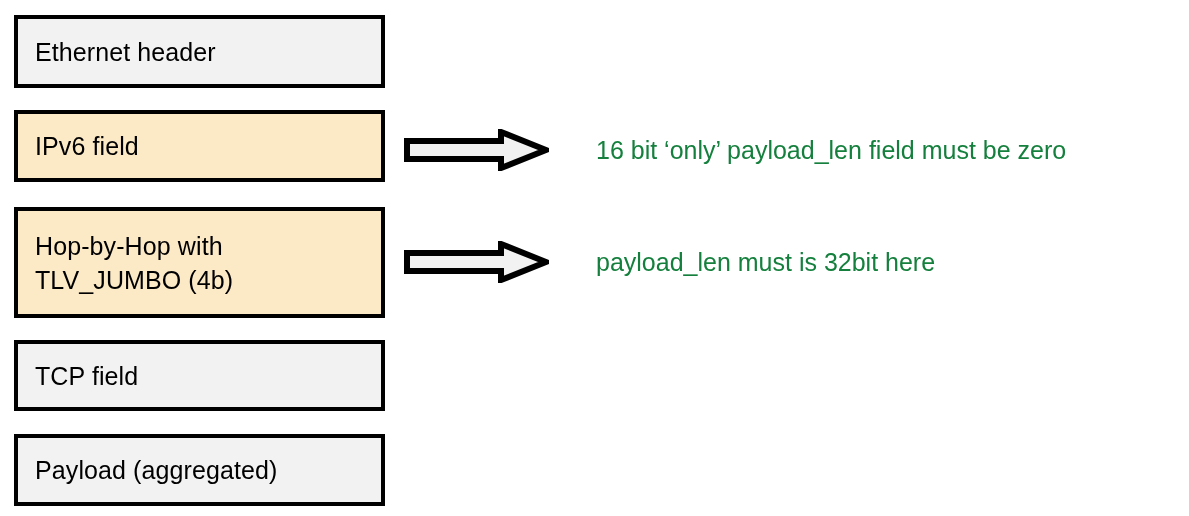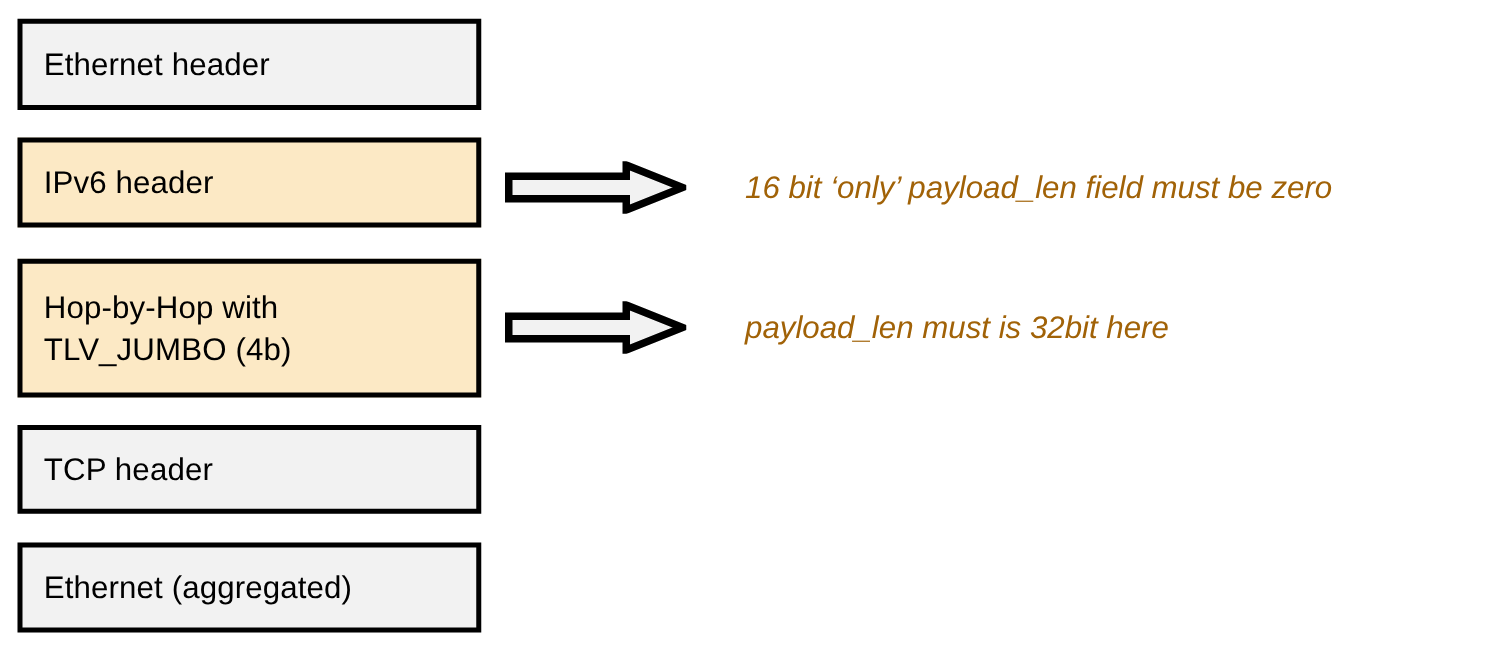--- a/index.html
+++ b/index.html
@@ -62,54 +62,53 @@
     width: 145px;
     height: 42px;
   }
   .annot-arrow svg { display: block; width: 145px; height: 42px; }
 
   .annot-text {
     position: absolute;
     left: 596px;
     font-size: 25px;
     line-height: 34px;
-    color: #a16207;
+    color: #15803d;
     white-space: nowrap;
-    font-style: italic;
   }
 
   .annot-1-arrow { top: 129px; }
   .annot-1-text  { top: 133px; }
   .annot-2-arrow { top: 241px; }
   .annot-2-text  { top: 245px; }
 </style>
 </head>
 <body>
 
 <div id="diagram">
 
   <div class="pkt-box fill-gray box-ethernet">
     <div class="pkt-label">Ethernet header</div>
   </div>
 
   <div class="pkt-box fill-cream box-ipv6">
-    <div class="pkt-label">IPv6 header</div>
+    <div class="pkt-label">IPv6 field</div>
   </div>
 
   <div class="pkt-box fill-cream box-hbh">
     <div class="pkt-label">Hop-by-Hop with
 TLV_JUMBO (4b)</div>
   </div>
 
   <div class="pkt-box fill-gray box-tcp">
-    <div class="pkt-label">TCP header</div>
+    <div class="pkt-label">TCP field</div>
   </div>
 
   <div class="pkt-box fill-gray box-payload">
-    <div class="pkt-label">Ethernet (aggregated)</div>
+    <div class="pkt-label">Payload (aggregated)</div>
   </div>
 
   <div class="annot-arrow annot-1-arrow">
     <svg viewBox="0 0 145 42" xmlns="http://www.w3.org/2000/svg">
       <polygon points="3,12 97,12 97,3 142,21 97,39 97,30 3,30" fill="#F2F2F2" stroke="#000000" stroke-width="6" stroke-linejoin="miter"></polygon>
     </svg>
   </div>
   <div class="annot-text annot-1-text">16 bit ‘only’ payload_len field must be zero</div>
 
   <div class="annot-arrow annot-2-arrow">

